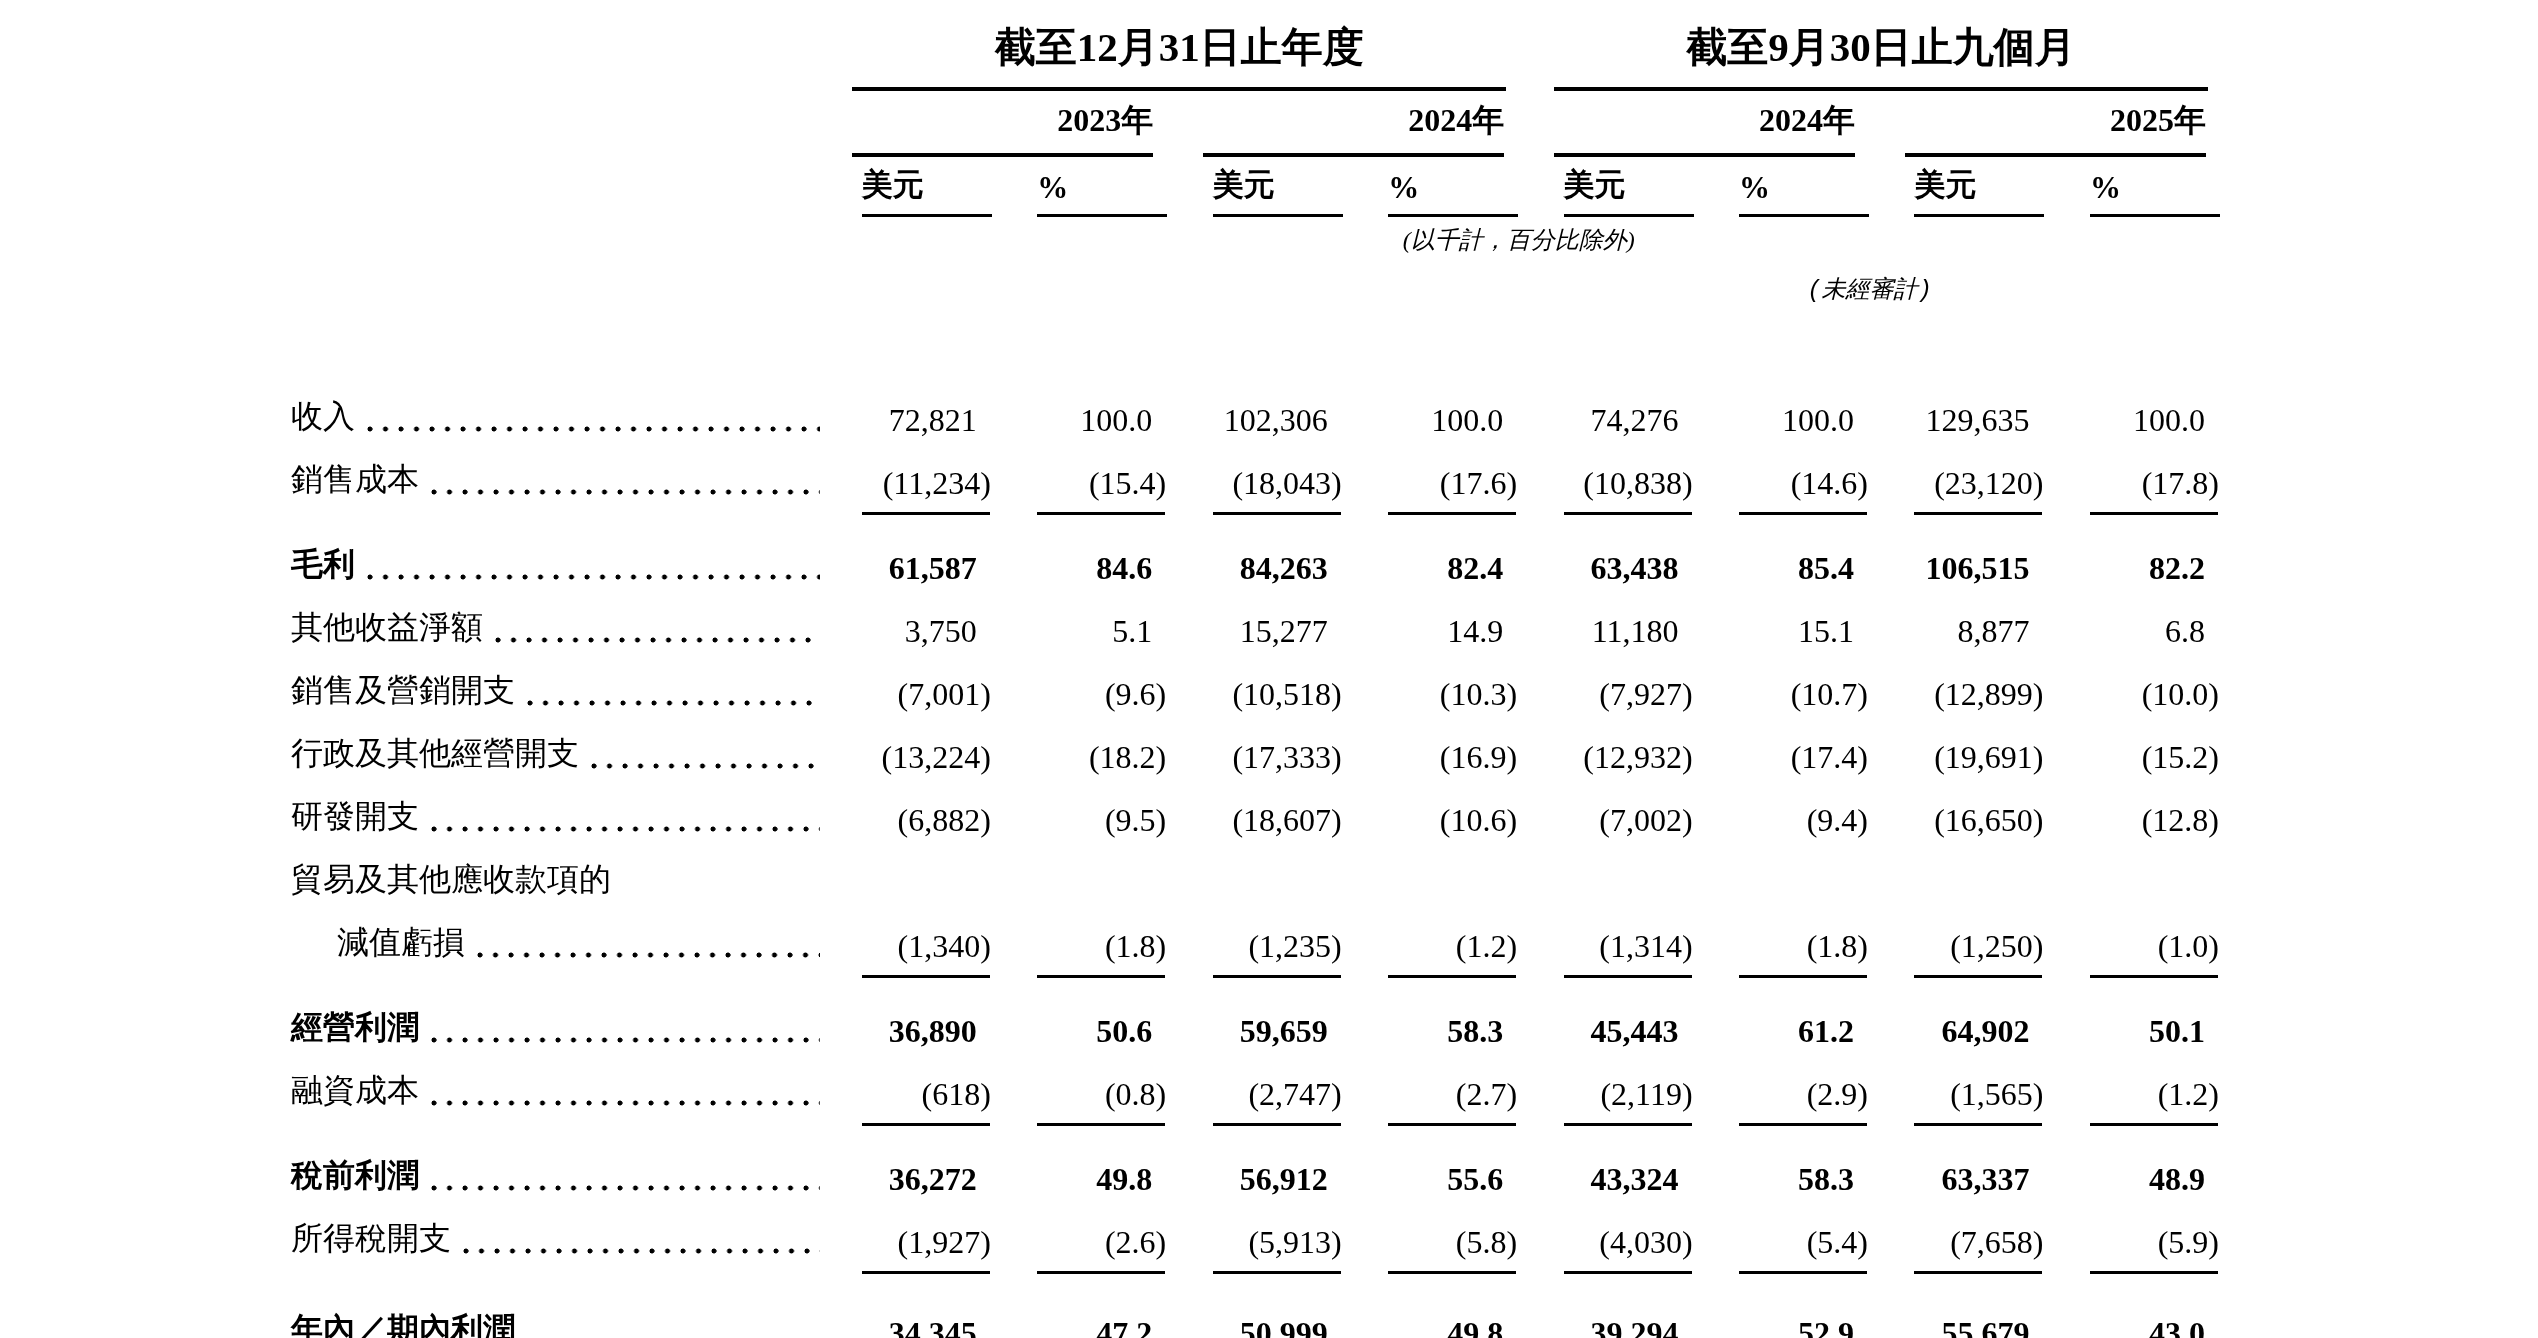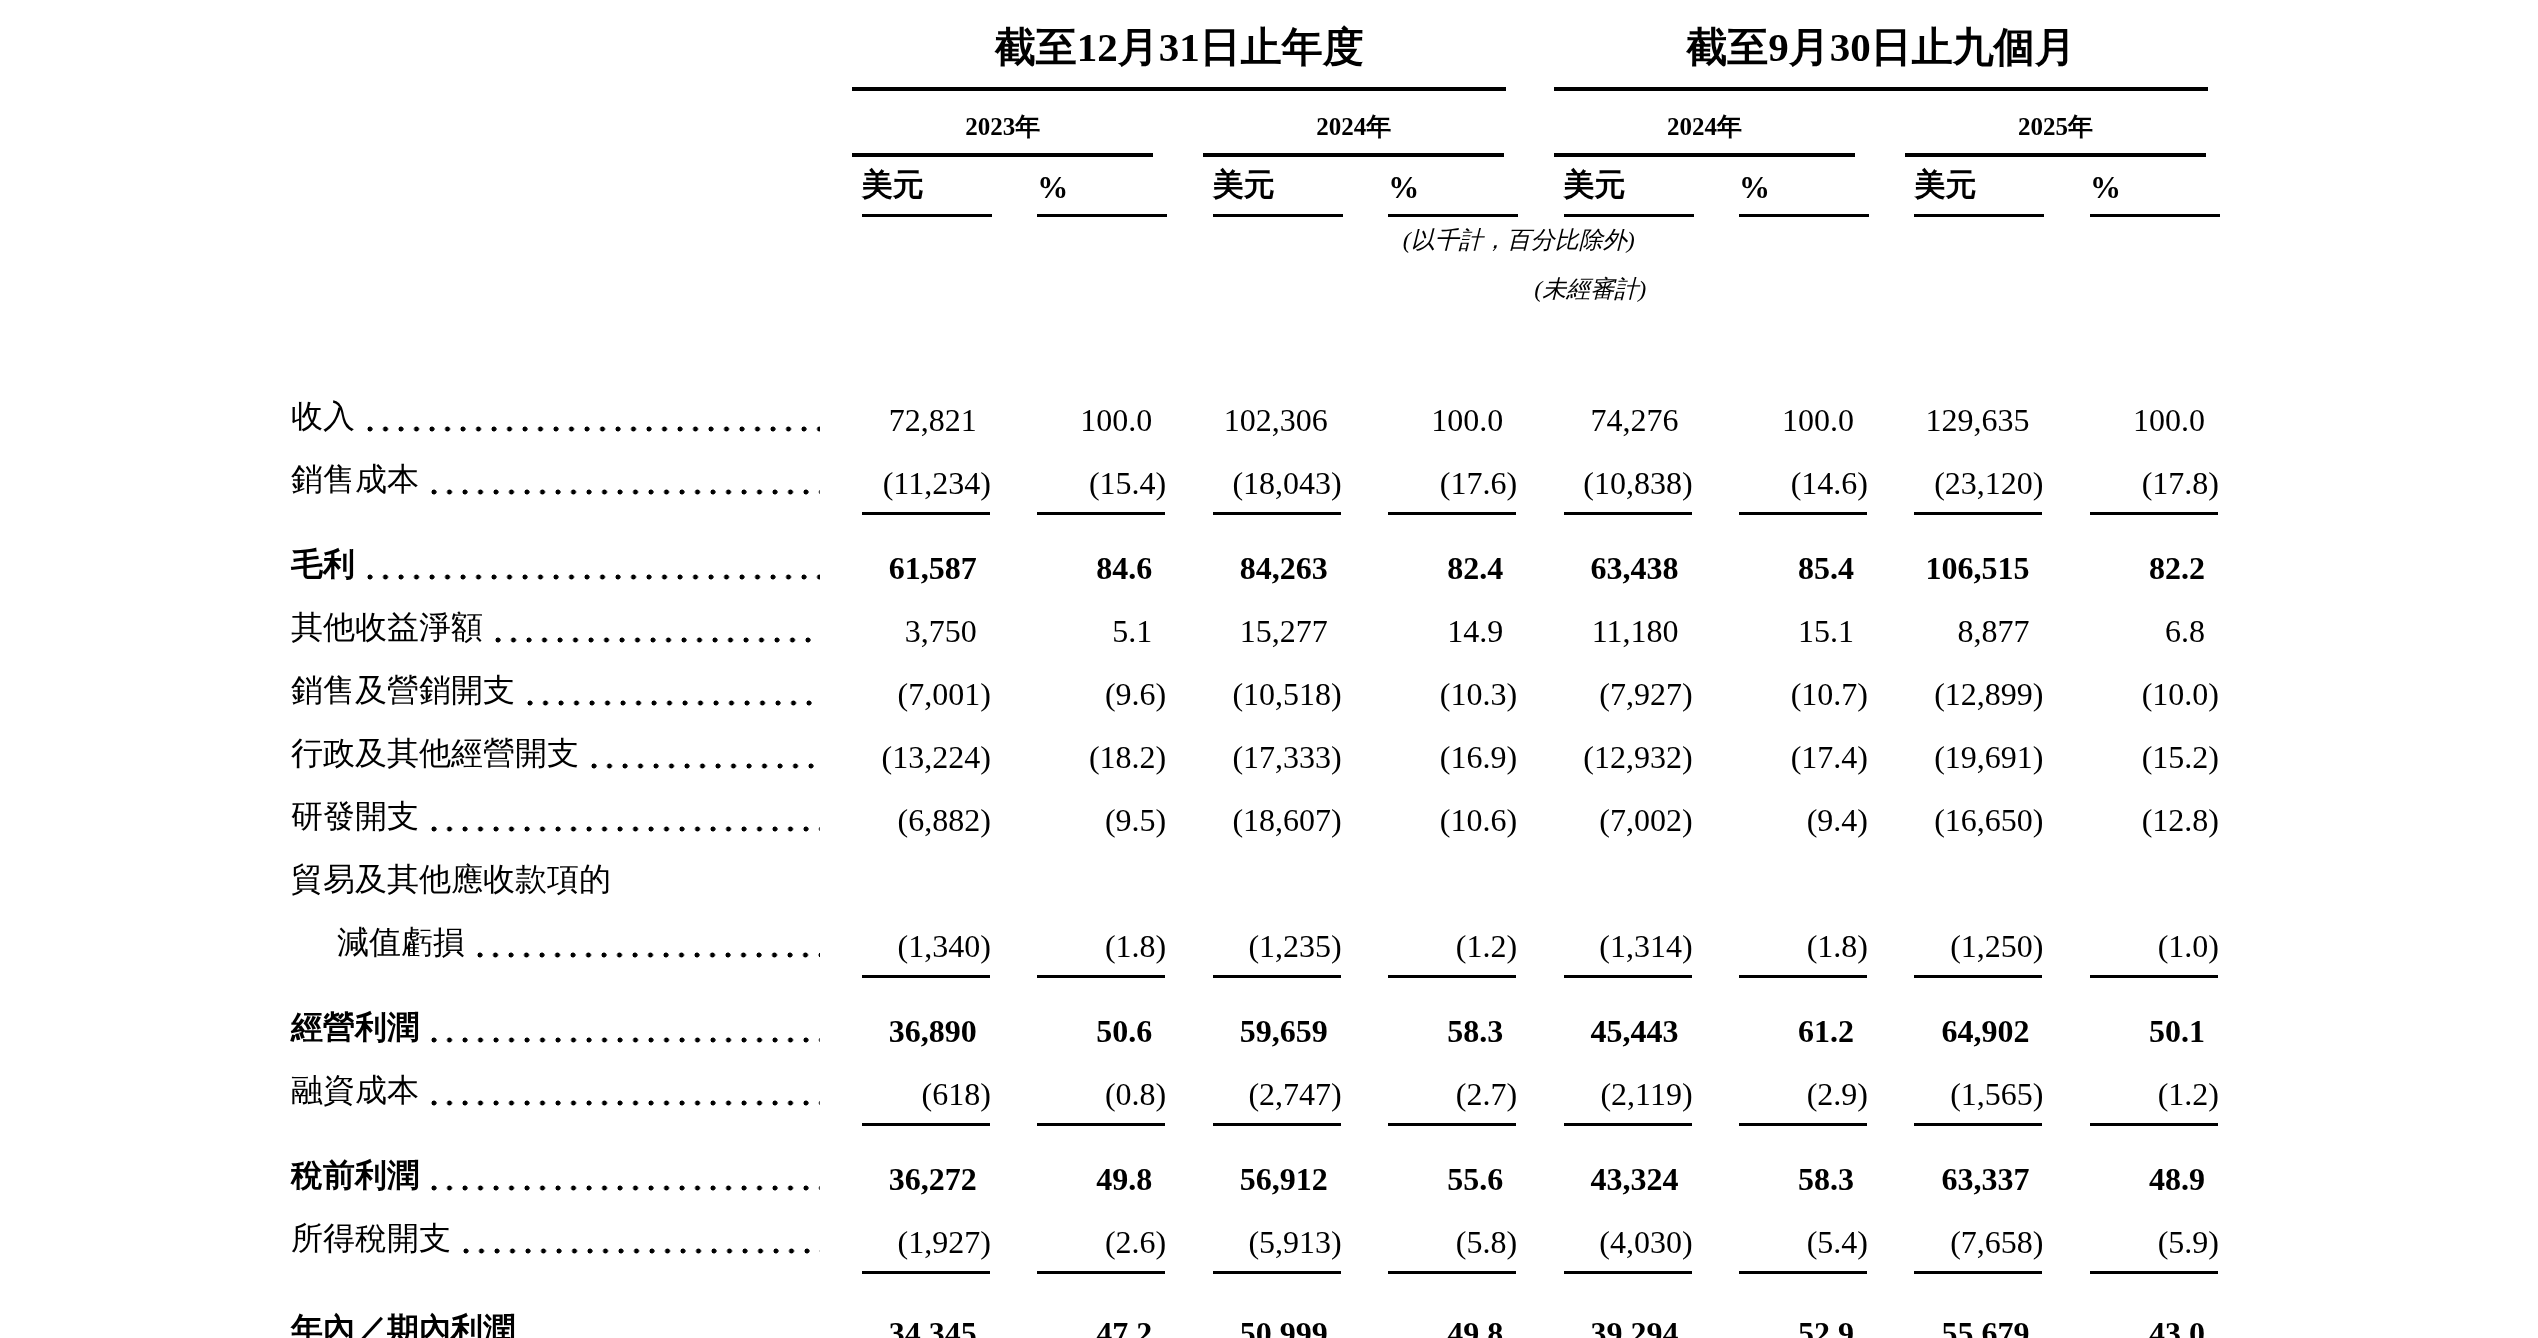--- a/index.html
+++ b/index.html
@@ -10,28 +10,28 @@
             margin:14px 0 0 290px;width:1945px;}
   col.c-label{width:540px;}
   col.c-num{width:175px;}
 
   
   .grp-row td{height:76px;vertical-align:bottom;}
   .grp{border-bottom:4px solid #000;margin:0 26px 0 20px;
        text-align:center;font-weight:bold;font-size:41px;padding-bottom:12px;}
   .yr-row td{height:64px;vertical-align:bottom;}
   .yr{border-bottom:4px solid #000;margin:0 28px 0 20px;
-      text-align:center;font-weight:bold;font-size:25px;padding-bottom:10px;}
+      text-align:right;font-weight:bold;font-size:32px;padding-bottom:10px;}
   .unit-row td{height:58px;vertical-align:bottom;}
   .unit{border-bottom:3px solid #000;margin-left:auto;margin-right:14px;
         width:130px;text-align:left;font-weight:bold;font-size:31px;padding-bottom:8px;}
   .note-row1 td{height:42px;vertical-align:middle;}
   .note-row2 td{height:52px;vertical-align:middle;}
   .note1{text-align:center;padding-right:30px;}
-  .note2{text-align:left;padding-right:30px;}
+  .note2{text-align:center;padding-right:30px;font-family:Liberation Mono, monospace;}
   .note{font-style:italic;font-size:24px;}
   .spacer-row td{height:60px;}
 
   
   .data-row td{height:60px;vertical-align:bottom;padding-bottom:2px;
                font-size:32px;}
   .data-row.bold td{height:64px;font-weight:bold;}
   .data-row.tall td{height:70px;}
   .labelwrap{display:flex;align-items:flex-end;}
   .rowlabel{white-space:nowrap;}

